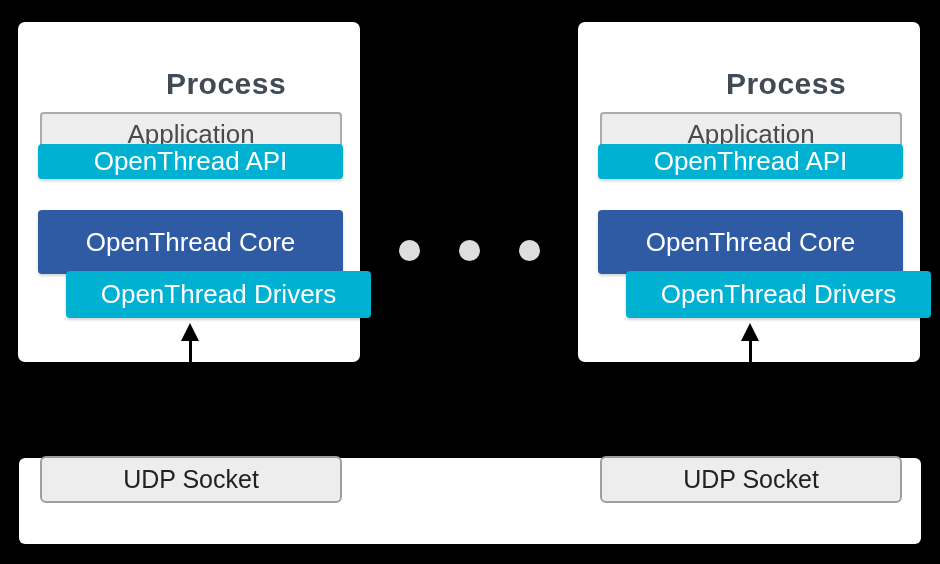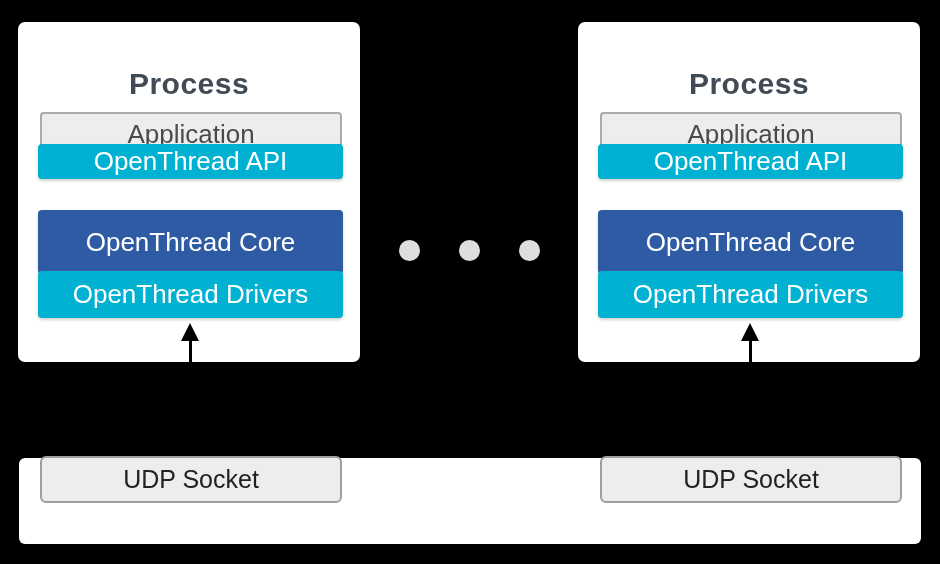--- a/index.html
+++ b/index.html
@@ -22,36 +22,36 @@
     font-family:"Liberation Sans", sans-serif;
   }
   .process-card{
     position:absolute;top:22px;width:342px;height:340px;
     background:var(--card-bg);border-radius:7px;
   }
   #card-0{left:18px;}
   #card-1{left:578px;}
   .card-title{
     position:absolute;top:45px;left:0;width:100%;text-align:center;
-    font-size:30px;font-weight:700;color:var(--title-text);letter-spacing:.5px;
+    font-size:30px;font-weight:700;color:var(--title-text);letter-spacing:.5px;padding-left:37px;
   }
   .layer{
     position:absolute;left:20px;width:305px;box-sizing:border-box;
     display:flex;align-items:center;justify-content:center;
     font-size:26px;border-radius:4px;
     box-shadow:0 2px 3px rgba(0,0,0,0.18);
   }
   .layer.app{
     left:22px;width:302px;top:90px;height:45px;
     background:var(--box-gray);border:2px solid var(--box-border);
     color:var(--body-text);border-radius:4px;box-shadow:none;
   }
   .layer.api{top:122px;height:35px;background:var(--cyan);color:#fff;}
   .layer.core{top:188px;height:64px;background:var(--dark-blue);color:#fff;}
-  .layer.drivers{top:249px;height:47px;background:var(--cyan);color:#fff;}
+  .layer.drivers{top:249px;height:47px;background:var(--cyan);color:#fff;margin-left:28px;}
   .arrow{position:absolute;left:163px;top:301px;width:18px;height:39px;}
   .arrow .head{
     width:0;height:0;margin:0 auto;
     border-left:9px solid transparent;border-right:9px solid transparent;
     border-bottom:18px solid var(--arrow);
   }
   .arrow .shaft{width:3px;height:21px;background:var(--arrow);margin:0 auto;}
   .dots{position:absolute;left:399px;top:240px;display:flex;gap:39px;}
   .dot{width:21px;height:21px;border-radius:50%;background:var(--dot-gray);}
   .kernel-bar{

